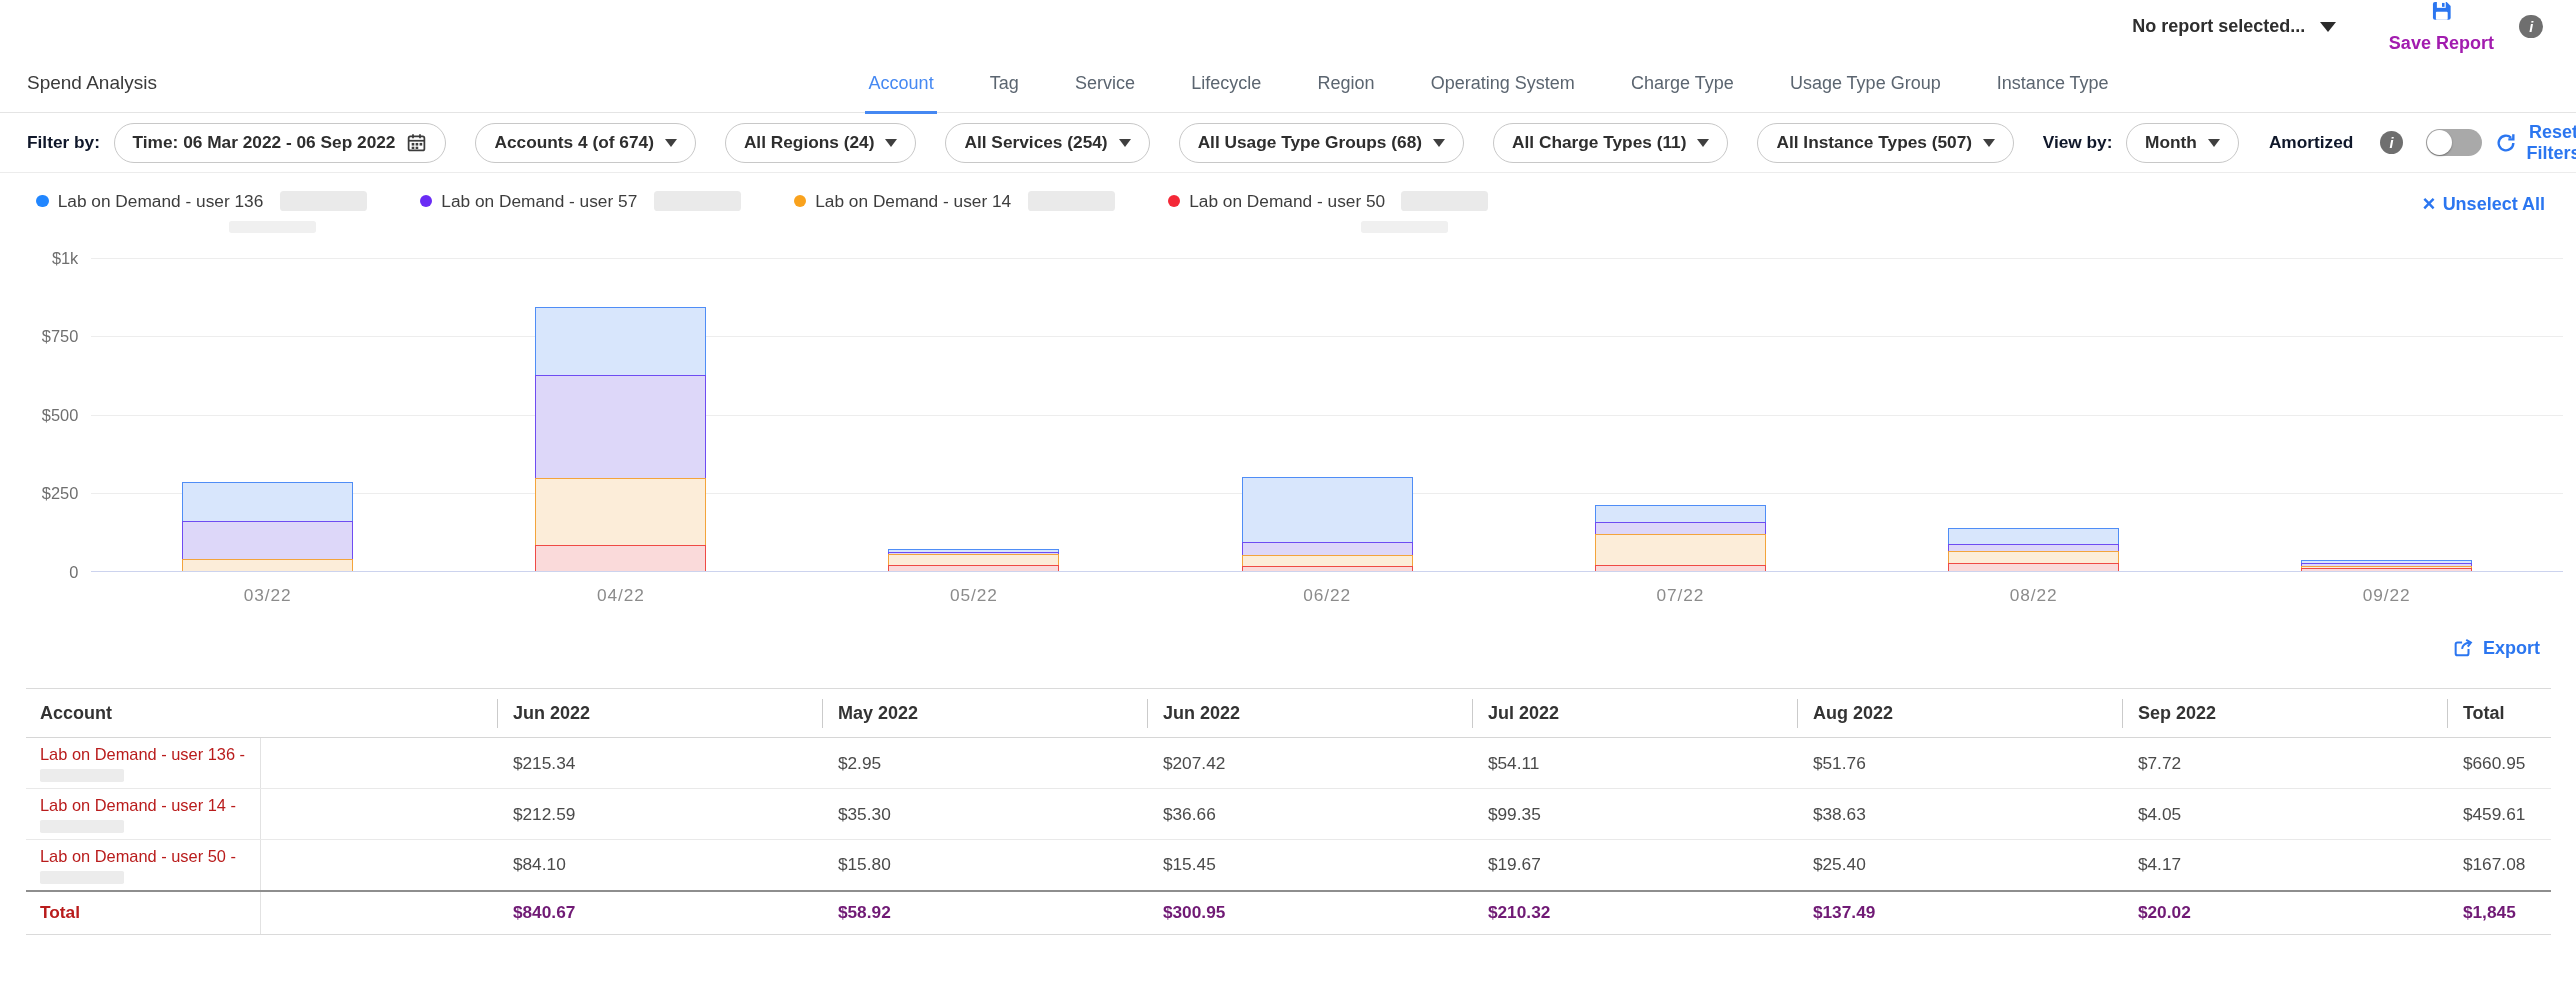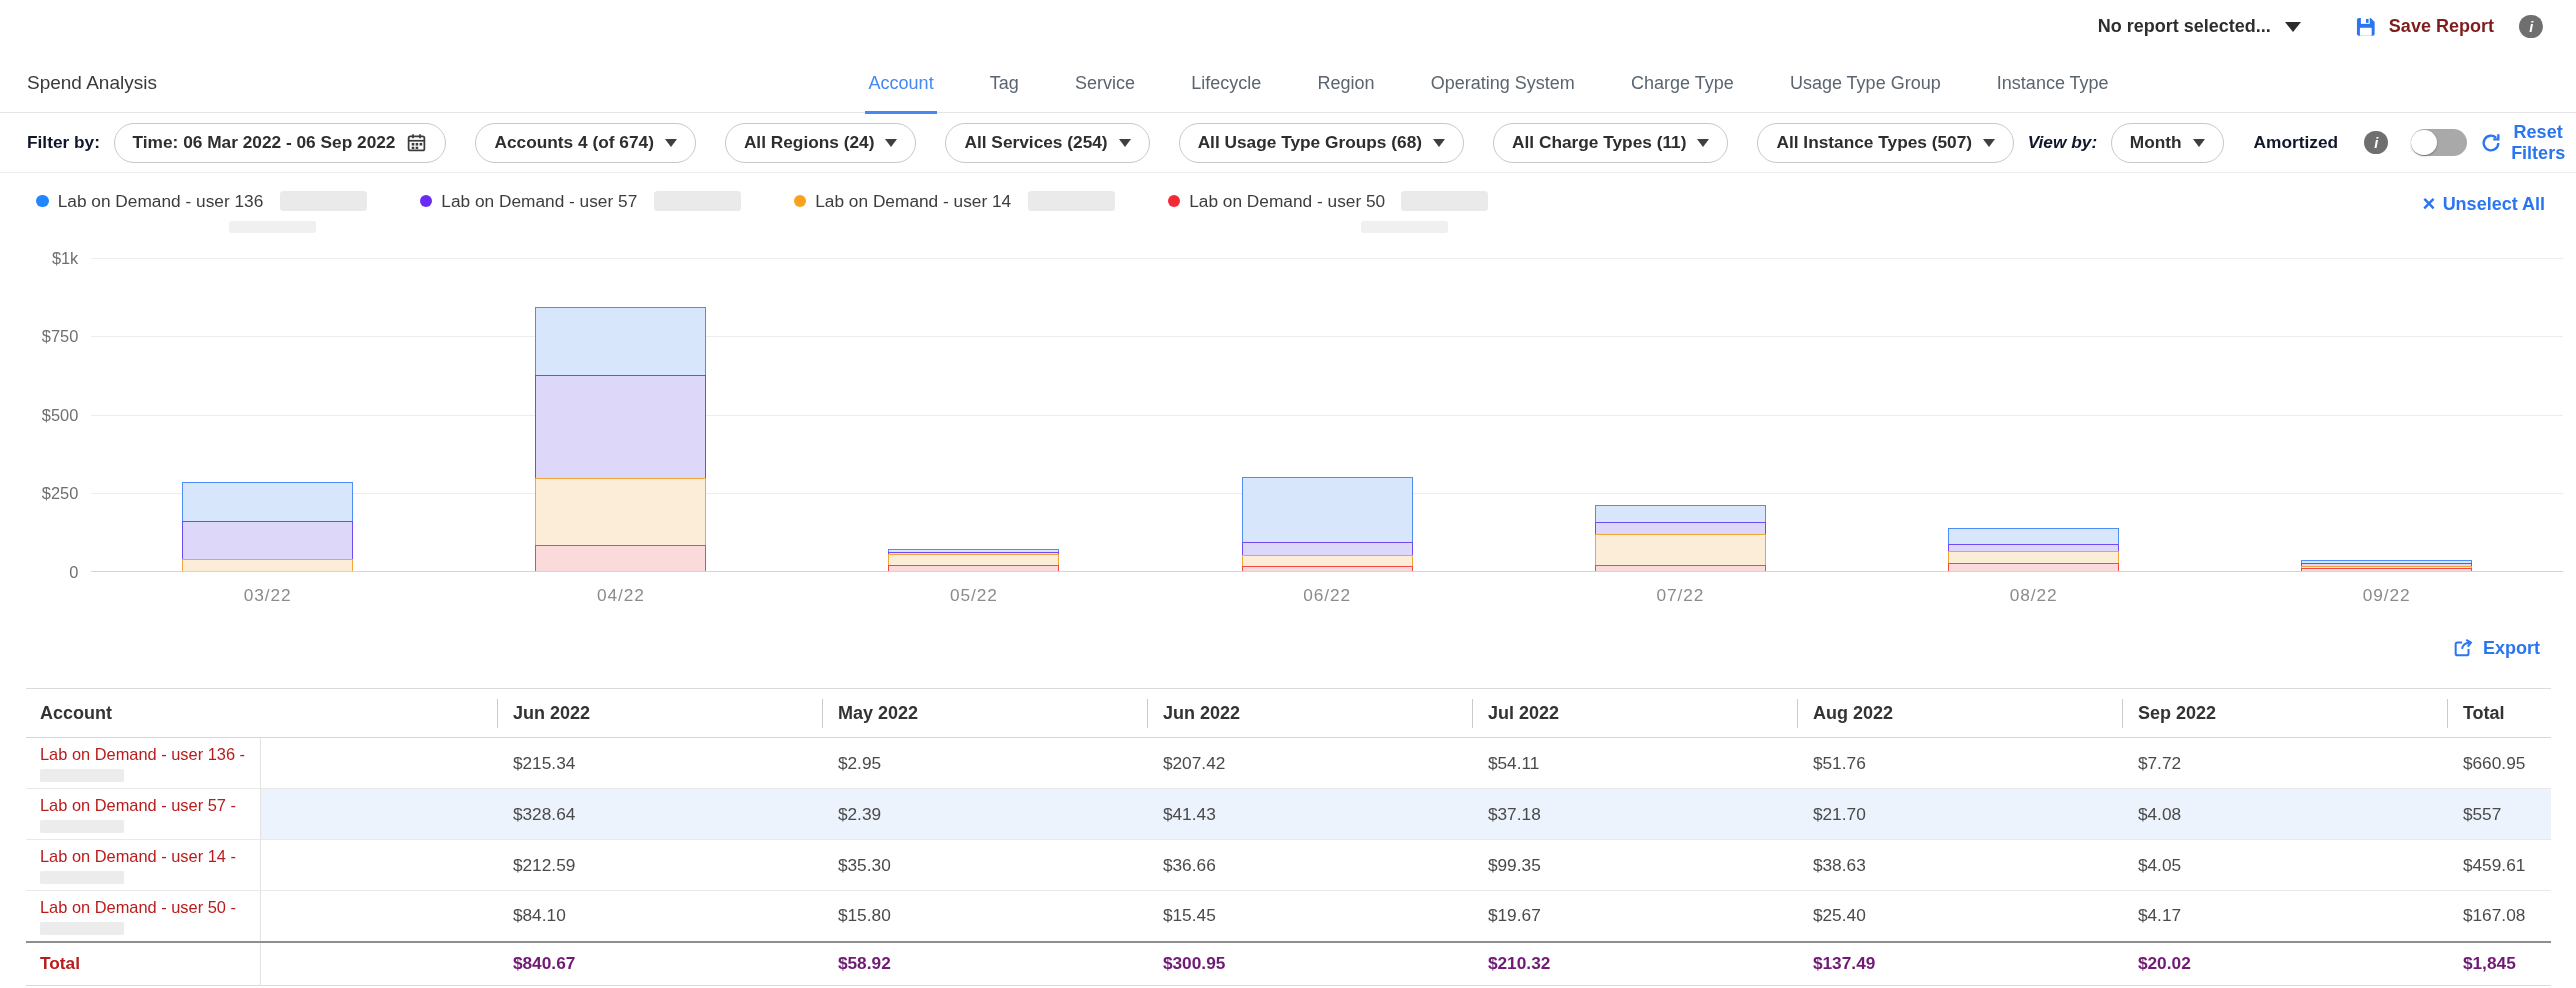--- a/index.html
+++ b/index.html
@@ -5,21 +5,21 @@
   * { margin:0; padding:0; box-sizing:border-box; }
   html,body { width:2576px; height:989px; background:#fff; overflow:hidden;
               font-family:"Liberation Sans", sans-serif; color:#2d2d2d; }
 
   
   .topbar { height:53px; display:flex; align-items:center; justify-content:flex-end;
             padding-right:33px; }
   .report-selector { display:flex; align-items:center; gap:14.5px; font-size:18px;
             font-weight:700; color:#2e2e2e; background:none; border:none; cursor:pointer; }
   .save-btn { display:flex; align-items:center; gap:11px; margin-left:53px;
-            color:#7f1d1d; font-size:18px; font-weight:700; background:none; border:none; cursor:pointer; }
+            color:#a21caf; font-size:18px; font-weight:700; background:none; border:none; cursor:pointer;flex-direction:column; }
   .info-ico { width:23.6px; height:23.6px; border-radius:50%; background:#6f6f6f; color:#fff;
             font-size:14.5px; font-weight:700; font-style:italic; display:inline-flex;
             align-items:center; justify-content:center; margin-left:25.5px; flex:none; }
 
   
   .header-row { height:60px; border-bottom:1.8px solid #e4e4e4; position:relative;
             display:flex; align-items:center; padding:0 27px; }
   .page-title { font-size:19px; font-weight:500; color:#3a3a3a; }
   .tabs { position:absolute; left:865px; bottom:-1.8px; display:flex; gap:49px; }
   .tab { font-size:18px; color:#5b6570; padding:14.5px 3.6px 16.4px; border-bottom:3.6px solid transparent;
@@ -33,21 +33,21 @@
   .pills { display:flex; align-items:center; gap:29px; }
   .pill { height:40px; border:1.8px solid #c8c8c8; border-radius:22px; background:#fff;
           display:inline-flex; align-items:center; gap:11px; padding:0 18px; font-size:17.3px;
           font-weight:700; color:#2e2e2e; cursor:pointer; white-space:nowrap;
           font-family:"Liberation Sans", sans-serif; }
   .pill-ico { display:inline-flex; }
   .caret { width:0; height:0; border-left:6.4px solid transparent; border-right:6.4px solid transparent;
            border-top:8.2px solid #3f3f3f; display:inline-block; }
   .caret-lg { width:0; height:0; border-left:8.2px solid transparent; border-right:8.2px solid transparent;
            border-top:10px solid #2b2b2b; display:inline-block; }
-  .viewby-label { margin-left:0;font-style:italic; }
+  .viewby-label { margin-left:15px; }
   .amortized-label { margin-left:16.4px; }
   .info-dark { margin-left:12.7px; }
   .toggle { width:56px; height:27px; border-radius:14.5px; background:#a9a9a9; position:relative;
             margin-left:9px; cursor:pointer; flex:none; }
   .toggle .knob { position:absolute; left:0.9px; top:0.9px; width:25.5px; height:25.5px; border-radius:50%;
             background:#fff; box-shadow:0 0.9px 1.8px rgba(0,0,0,.35); }
   .reset-btn { margin-left:auto; display:flex; align-items:center; gap:9px; color:#2b76f0;
             font-size:18px; font-weight:700; background:none; border:none; cursor:pointer; }
 
   
@@ -361,34 +361,20 @@
             <div class="blur-sm"></div>
           </td>
           <td></td>
           <td>$215.34</td>
           <td>$2.95</td>
           <td>$207.42</td>
           <td>$54.11</td>
           <td>$51.76</td>
           <td>$7.72</td>
           <td>$660.95</td>
-        </tr>
-        <tr class="highlight">
-          <td class="account">
-            <div>Lab on Demand - user 57 -</div>
-            <div class="blur-sm"></div>
-          </td>
-          <td></td>
-          <td>$328.64</td>
-          <td>$2.39</td>
-          <td>$41.43</td>
-          <td>$37.18</td>
-          <td>$21.70</td>
-          <td>$4.08</td>
-          <td>$557</td>
         </tr>
         <tr>
           <td class="account">
             <div>Lab on Demand - user 14 -</div>
             <div class="blur-sm"></div>
           </td>
           <td></td>
           <td>$212.59</td>
           <td>$35.30</td>
           <td>$36.66</td>

